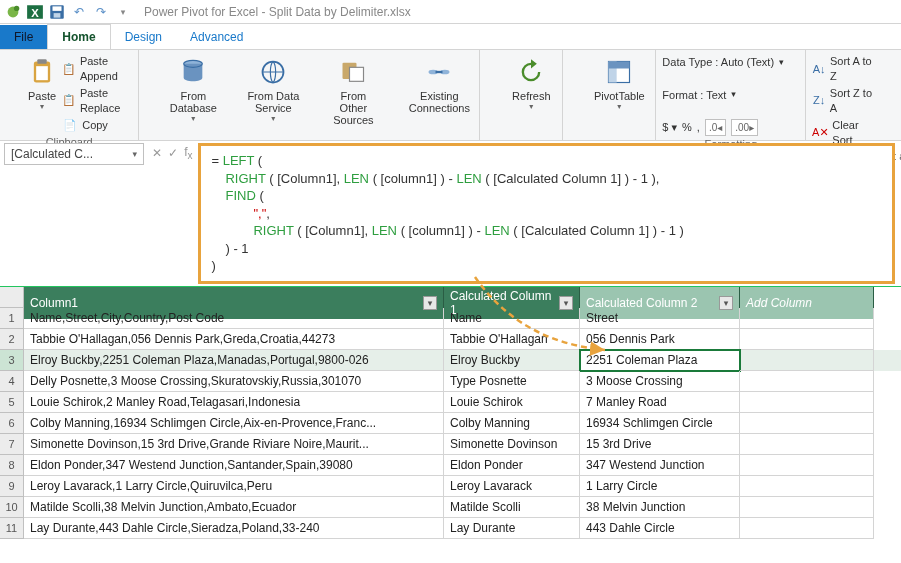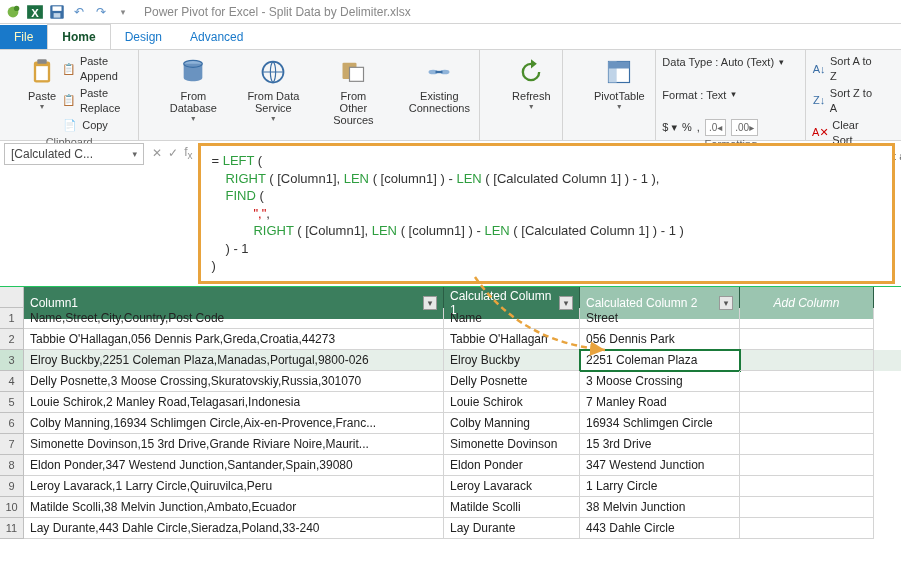--- a/index.html
+++ b/index.html
@@ -7,21 +7,21 @@
 
 
 .titlebar { height:24px; background:#fff; display:flex; align-items:center; padding:0 4px; border-bottom:1px solid #d4d4d4; }
 .titlebar .qat-icon { width:18px; height:18px; margin-right:4px; display:flex; align-items:center; justify-content:center; }
 .titlebar .appicon svg { width:18px; height:18px; }
 .titlebar .title-text { color:#888; margin-left:8px; font-size:12px; }
 
 
 .tabstrip { height:25px; display:flex; align-items:flex-end; background:#fff; }
 .tab { padding:5px 14px; font-size:12px; color:#1979ca; cursor:default; }
-.tab.file { background:#1979ca; color:#fef9c3; }
+.tab.file { background:#1979ca; color:#0f172a; }
 .tab.active { background:#fff; color:#14532d; border:1px solid #d4d4d4; border-bottom:none; font-weight:bold; }
 
 
 .ribbon { height:92px; background:#f5f6f7; border-top:1px solid #d4d4d4; border-bottom:1px solid #d4d4d4; display:flex; }
 .group { border-right:1px solid #d4d4d4; padding:4px 6px 2px 6px; display:flex; flex-direction:column; justify-content:space-between; }
 .group-body { display:flex; gap:4px; align-items:flex-start; flex:1; }
 .group-label { text-align:center; font-size:11px; color:#666; padding-top:2px; }
 .bigbtn { display:flex; flex-direction:column; align-items:center; justify-content:flex-start; width:56px; padding-top:2px;margin-left:20px; }
 .bigbtn .ico { width:32px; height:32px; display:flex; align-items:center; justify-content:center; }
 .bigbtn .lbl { font-size:11px; text-align:center; line-height:1.1; margin-top:2px; color:#333; }
@@ -46,21 +46,21 @@
 .grid { display:flex; }
 .rownums { width:24px; background:#ececec; border-right:1px solid #c0c0c0; }
 .rownums div { height:21px; border-bottom:1px solid #c0c0c0; font-size:11px; color:#555; display:flex; align-items:center; justify-content:center; }
 .rownums div:first-child { background:#ececec; }
 .rownums div.sel { background:#cce4d4; }
 .gridmain { flex:1; }
 .hdr-row { display:flex; height:21px; }
 .hdr-cell { background:#3b7e5d; color:#fff; font-size:12px; padding:16px 6px; display:flex; align-items:center; justify-content:space-between; border-right:1px solid #2a5d44; }
 .hdr-cell .dd { width:14px; height:14px; background:#e8e8e8; color:#555; font-size:9px; display:flex; align-items:center; justify-content:center; border:1px solid #999; }
 .hdr-cell.light { background:#9bc5b0; color:#fff; }
-.hdr-cell.addcol { background:#9bc5b0; color:#fff; font-style:italic;justify-content:center; }
+.hdr-cell.addcol { background:#9bc5b0; color:#fff; font-style:italic; }
 .data-row { display:flex; height:21px; }
 .data-row.sel { background:#e6efe9; }
 .data-cell { border-right:1px solid #d4d4d4; border-bottom:1px solid #d4d4d4; padding:2px 6px; font-size:12px; color:#222; display:flex; align-items:center; overflow:hidden; white-space:nowrap; }
 .data-cell.selected { outline:2px solid #1a7a3a; outline-offset:-1px; background:#fff; }
 
 
 .arrow-svg { position:absolute; pointer-events:none; }
 
 .fmt-row { display:flex; align-items:center; gap:5px; font-size:11px; line-height:1.5; }
 .fmt-ctl { border:1px solid #c0c0c0; padding:0 3px; font-size:10px; color:#666; background:#fff; }
@@ -358,21 +358,21 @@
           <div class="data-cell" style="width:134px"></div>
         </div>
         <div class="data-row sel">
           <div class="data-cell" style="width:420px">Elroy Buckby,2251 Coleman Plaza,Manadas,Portugal,9800-026</div>
           <div class="data-cell" style="width:136px">Elroy Buckby</div>
           <div class="data-cell selected" style="width:160px">2251 Coleman Plaza</div>
           <div class="data-cell" style="width:134px"></div>
         </div>
         <div class="data-row">
           <div class="data-cell" style="width:420px">Delly Posnette,3 Moose Crossing,Skuratovskiy,Russia,301070</div>
-          <div class="data-cell" style="width:136px">Delly Posnette</div>
+          <div class="data-cell" style="width:136px">Type Posnette</div>
           <div class="data-cell" style="width:160px">3 Moose Crossing</div>
           <div class="data-cell" style="width:134px"></div>
         </div>
         <div class="data-row">
           <div class="data-cell" style="width:420px">Louie Schirok,2 Manley Road,Telagasari,Indonesia</div>
           <div class="data-cell" style="width:136px">Louie Schirok</div>
           <div class="data-cell" style="width:160px">7 Manley Road</div>
           <div class="data-cell" style="width:134px"></div>
         </div>
         <div class="data-row">

